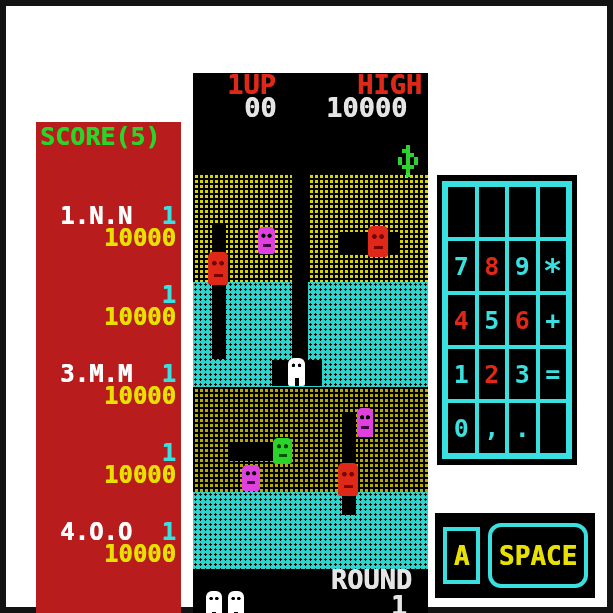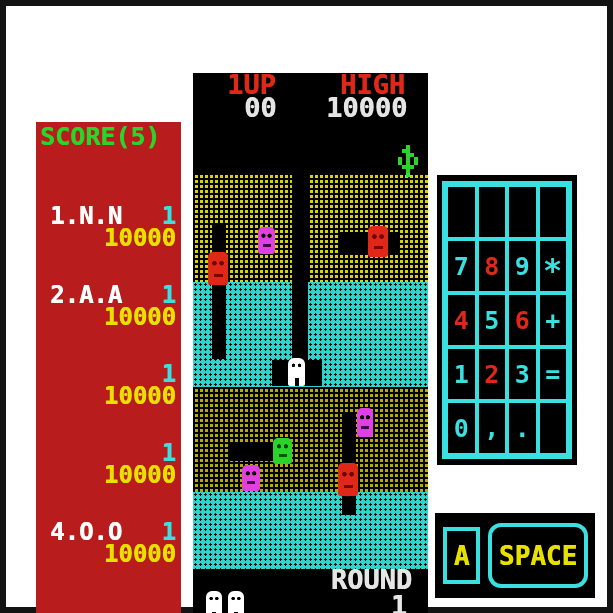--- a/index.html
+++ b/index.html
@@ -8,21 +8,21 @@
     box-shadow:inset 0 0 0 6px #131313;overflow:hidden;
     font-family:"DejaVu Sans Mono", monospace;font-weight:bold;
   }
   .abs{position:absolute;margin-top:40px;}
   .pixel{text-shadow:0.5px 0 0 currentColor;}
 
   
   .score-panel{left:36px;top:82px;width:145px;height:499px;background:#b91c1c;}
   .score-title{position:absolute;left:4px;top:3px;color:#2ad42a;font-size:25px;line-height:24px;}
   .entry{position:absolute;left:0;width:100%;}
-  .entry .line1{display:flex;padding:0 5px 0 14px;font-size:24px;line-height:21px;color:#fff;text-align:center;}
+  .entry .line1{display:flex;padding:0 5px 0 24px;font-size:24px;line-height:21px;color:#fff;text-align:center;}
   .entry .flag{margin-left:auto;color:#3ae0e0;}
   .entry .line2{text-align:right;padding-right:5px;font-size:24px;line-height:22px;color:#e8e000;}
 
   
   .game{left:193px;top:33px;width:235px;height:555px;background:#000;}
   .band{position:absolute;left:0;width:100%;}
   .dirt1{top:100px;height:109px;background-color:#d8d400;
     background-image:linear-gradient(#000 1.6px,transparent 1.6px),linear-gradient(90deg,#000 1.6px,transparent 1.6px);
     background-size:5px 5px;}
   .water1{top:209px;height:105px;background-color:#2cd4cc;
@@ -97,27 +97,27 @@
 
     <div class="entry" style="top:84px;">
       <div class="line1">
           <span class="pixel">1.N.N</span>
           <span class="flag pixel">1</span>
         </div>
       <div class="line2 pixel">10000</div>
     </div>
     <div class="entry" style="top:163px;">
       <div class="line1">
-          <span class="pixel">2.A.A</span>
           <span class="flag pixel">1</span>
         </div>
       <div class="line2 pixel">10000</div>
     </div>
     <div class="entry" style="top:242px;">
       <div class="line1">
+          <span class="pixel">3.M.M</span>
           <span class="flag pixel">1</span>
         </div>
       <div class="line2 pixel">10000</div>
     </div>
     <div class="entry" style="top:321px;">
       <div class="line1">
           <span class="flag pixel">1</span>
         </div>
       <div class="line2 pixel">10000</div>
     </div>
@@ -150,21 +150,21 @@
     <div class="sprite m-red" style="left:175px;top:153px;width:20px;height:31px;"></div>
     <div class="sprite m-green" style="left:80px;top:365px;width:19px;height:26px;"></div>
     <div class="sprite m-magenta" style="left:49px;top:392px;width:18px;height:26px;"></div>
     <div class="sprite m-magenta" style="left:164px;top:335px;width:16px;height:29px;"></div>
     <div class="sprite m-red" style="left:145px;top:390px;width:20px;height:33px;"></div>
     <div class="sprite white-guy" style="left:95px;top:285px;width:17px;height:28px;"></div>
     <div class="flower" style="left:205px;top:72px;"></div>
 
     <div class="hud-text hud-red pixel" style="left:34px;top:0;">1UP</div>
     <div class="hud-text hud-cyan pixel" style="left:51px;top:23px;">00</div>
-    <div class="hud-text hud-red pixel" style="left:147px;top:0;">HIGH</div>
+    <div class="hud-text hud-red pixel" style="left:164px;top:0;">HIGH</div>
     <div class="hud-text hud-cyan pixel" style="left:133px;top:23px;">10000</div>
     <div class="hud-text hud-cyan pixel" style="right:16px;top:495px;">ROUND</div>
     <div class="hud-text hud-cyan pixel" style="right:21px;top:521px;">1</div>
 
     <div class="lives">
       <div class="life white-guy"></div>
       <div class="life white-guy"></div>
     </div>
   </div>
 

